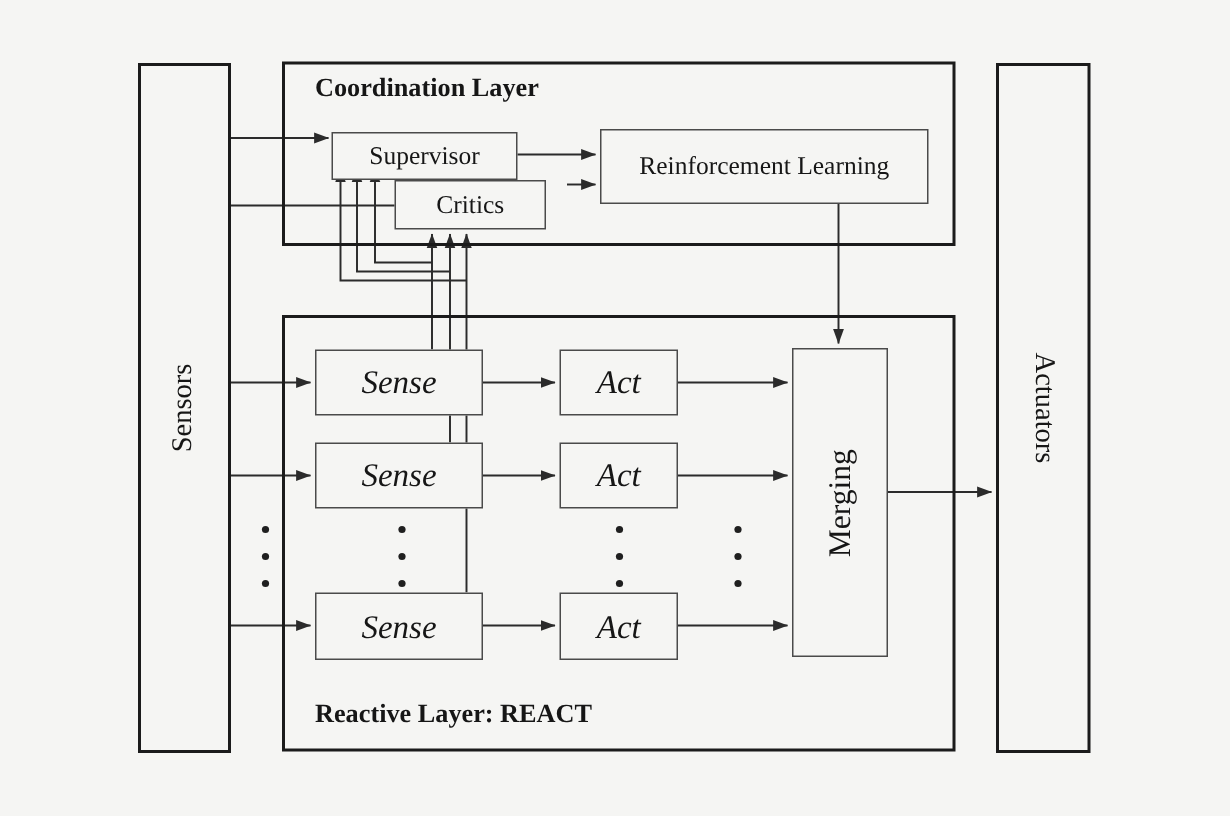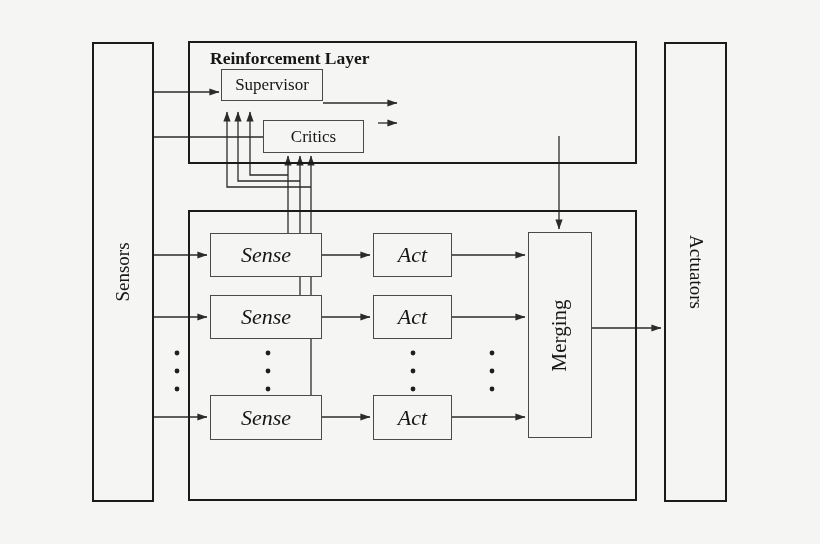--- a/index.html
+++ b/index.html
@@ -29,21 +29,21 @@
   .outer { border: 2px solid #1b1b1b; background: transparent; z-index: 1; }
   .tall  { border: 2px solid #1b1b1b; background: #f5f5f3; z-index: 1; }
   
   .node  { border: 1.5px solid #4a4a4a; background: #f5f5f3; z-index: 2; }
 
   .sensors-box   { left: 92px;  top: 42px;  width: 62px;  height: 460px; }
   .actuators-box { left: 664px; top: 42px;  width: 63px;  height: 460px; }
   .coord-box     { left: 188px; top: 41px;  width: 449px; height: 123px; }
   .react-box     { left: 188px; top: 210px; width: 449px; height: 291px; }
 
-  .supervisor-box { left: 221px; top: 69px;  width: 102px; height: 32px; text-align: right; }
+  .supervisor-box { left: 221px; top: 88px;  width: 124px; height: 32px; text-align: right; }
   .critics-box    { left: 263px; top: 120px; width: 101px; height: 33px; }
   .rl-box         { left: 400px; top: 86px;  width: 219px; height: 50px; }
 
   .sense-1 { left: 210px; top: 233px; width: 112px; height: 44px; }
   .sense-2 { left: 210px; top: 295px; width: 112px; height: 44px; }
   .sense-3 { left: 210px; top: 395px; width: 112px; height: 45px; }
   .act-1   { left: 373px; top: 233px; width: 79px;  height: 44px; }
   .act-2   { left: 373px; top: 295px; width: 79px;  height: 44px; }
   .act-3   { left: 373px; top: 395px; width: 79px;  height: 45px; }
   .merging-box { left: 528px; top: 232px; width: 64px; height: 206px; }
@@ -127,30 +127,34 @@
   </svg>
 
   <div class="box tall sensors-box">
     <span class="vtext rot-ccw side-label">Sensors</span>
   </div>
   <div class="box tall actuators-box">
     <span class="vtext rot-cw side-label">Actuators</span>
   </div>
 
   <div class="box outer coord-box"></div>
-  <div class="layer-title coord-title">Reinforcement Layer</div>
+  <div class="layer-title coord-title">Coordination Layer</div>
 
   <div class="box node supervisor-box">
     <span class="node-label">Supervisor</span>
   </div>
   <div class="box node critics-box">
     <span class="node-label">Critics</span>
   </div>
+  <div class="box node rl-box">
+    <span class="node-label">Reinforcement Learning</span>
+  </div>
 
   <div class="box outer react-box"></div>
+  <div class="layer-title react-title">Reactive Layer: REACT</div>
 
   <div class="box node sense-1">
     <span class="sa-label">Sense</span>
   </div>
   <div class="box node sense-2">
     <span class="sa-label">Sense</span>
   </div>
   <div class="box node sense-3">
     <span class="sa-label">Sense</span>
   </div>

